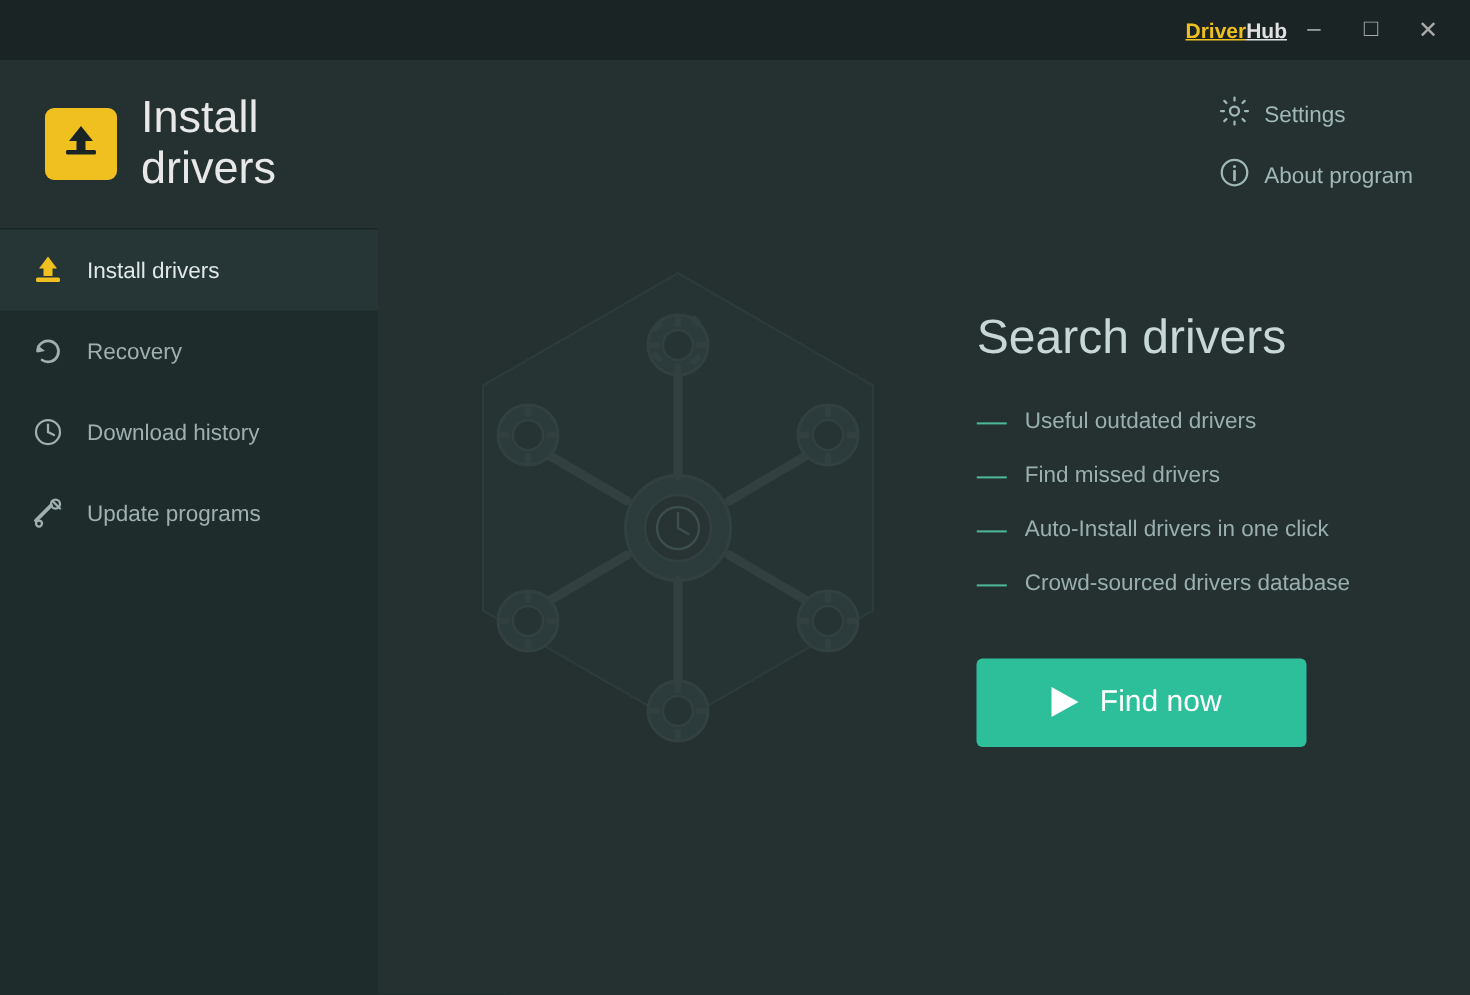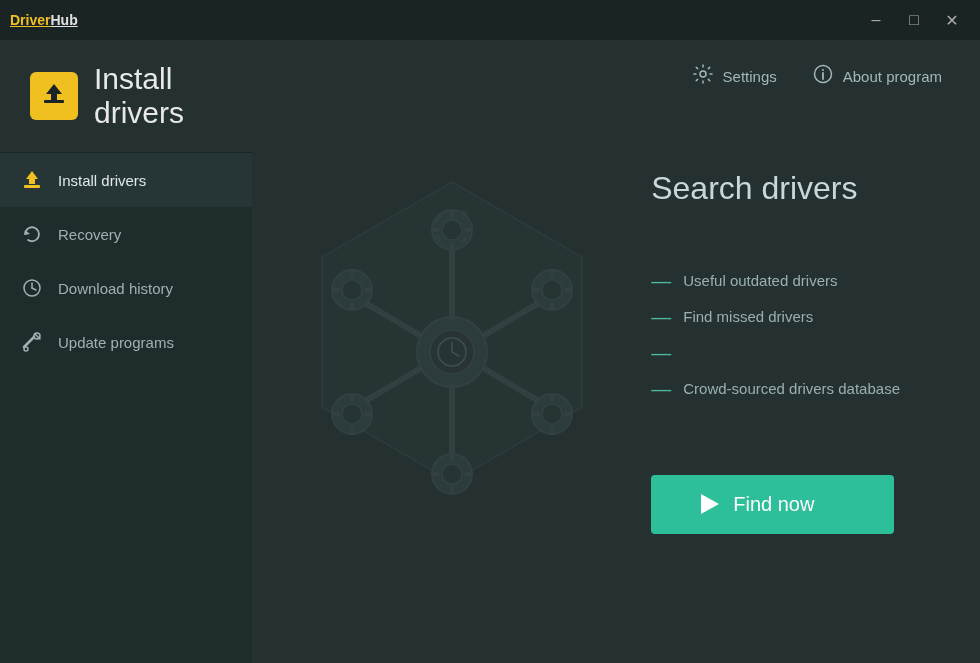--- a/index.html
+++ b/index.html
@@ -12,21 +12,21 @@
       display: flex;
       flex-direction: column;
     }
 
     
     .titlebar {
       background: #1a2424;
       height: 40px;
       display: flex;
       align-items: center;
-      justify-content: space-between;
+      justify-content: flex-end;
       padding: 16px 10px;
       flex-shrink: 0;
     }
     .titlebar-left {
       display: flex;
       align-items: center;
       gap: 6px;
     }
     .app-title {
       color: #e0e0e0;
@@ -153,39 +153,38 @@
       flex-direction: column;
       gap: 0;
     }
 
     
     .top-right-menu {
       position: absolute;
       top: 20px;
       right: 30px;
       display: flex;
-      flex-direction: row;
-      gap: 20px;
+      flex-direction: column;
+      gap: 8px;
     }
     .menu-item {
       display: flex;
       align-items: center;
       gap: 10px;
       color: #a0b8b8;
       font-size: 15px;
       cursor: pointer;
       padding: 4px 8px;
     }
     .menu-icon { font-size: 18px; }
 
     
     .search-section {
       display: flex;
       flex-direction: column;
-      gap: 36px;
     }
     .search-title {
       font-size: 32px;
       color: #c8d8d8;
       font-weight: 300;
       margin-bottom: 28px;
     }
     .feature-list {
       display: flex;
       flex-direction: column;
@@ -211,21 +210,21 @@
       border: none;
       border-radius: 4px;
       padding: 18px 50px;
       display: flex;
       align-items: center;
       gap: 14px;
       cursor: pointer;
       font-size: 20px;
       color: #fff;
       font-weight: 500;
-      width: 243px;
+      width: 220px;
       transition: background 0.15s;
     }
     .play-icon {
       width: 0;
       height: 0;
       border-top: 10px solid transparent;
       border-bottom: 10px solid transparent;
       border-left: 18px solid #fff;
       flex-shrink: 0;
     }
@@ -405,20 +404,21 @@
           <div class="feature-item">
             <span class="feature-dash">—</span>
             <span>Useful outdated drivers</span>
           </div>
           <div class="feature-item">
             <span class="feature-dash">—</span>
             <span>Find missed drivers</span>
           </div>
           <div class="feature-item">
             <span class="feature-dash">—</span>
+            <span>Auto-Install drivers in one click</span>
           </div>
           <div class="feature-item">
             <span class="feature-dash">—</span>
             <span>Crowd-sourced drivers database</span>
           </div>
         </div>
 
         <button class="find-now-btn">
           <span class="play-icon"></span>
           <span>Find now</span>

